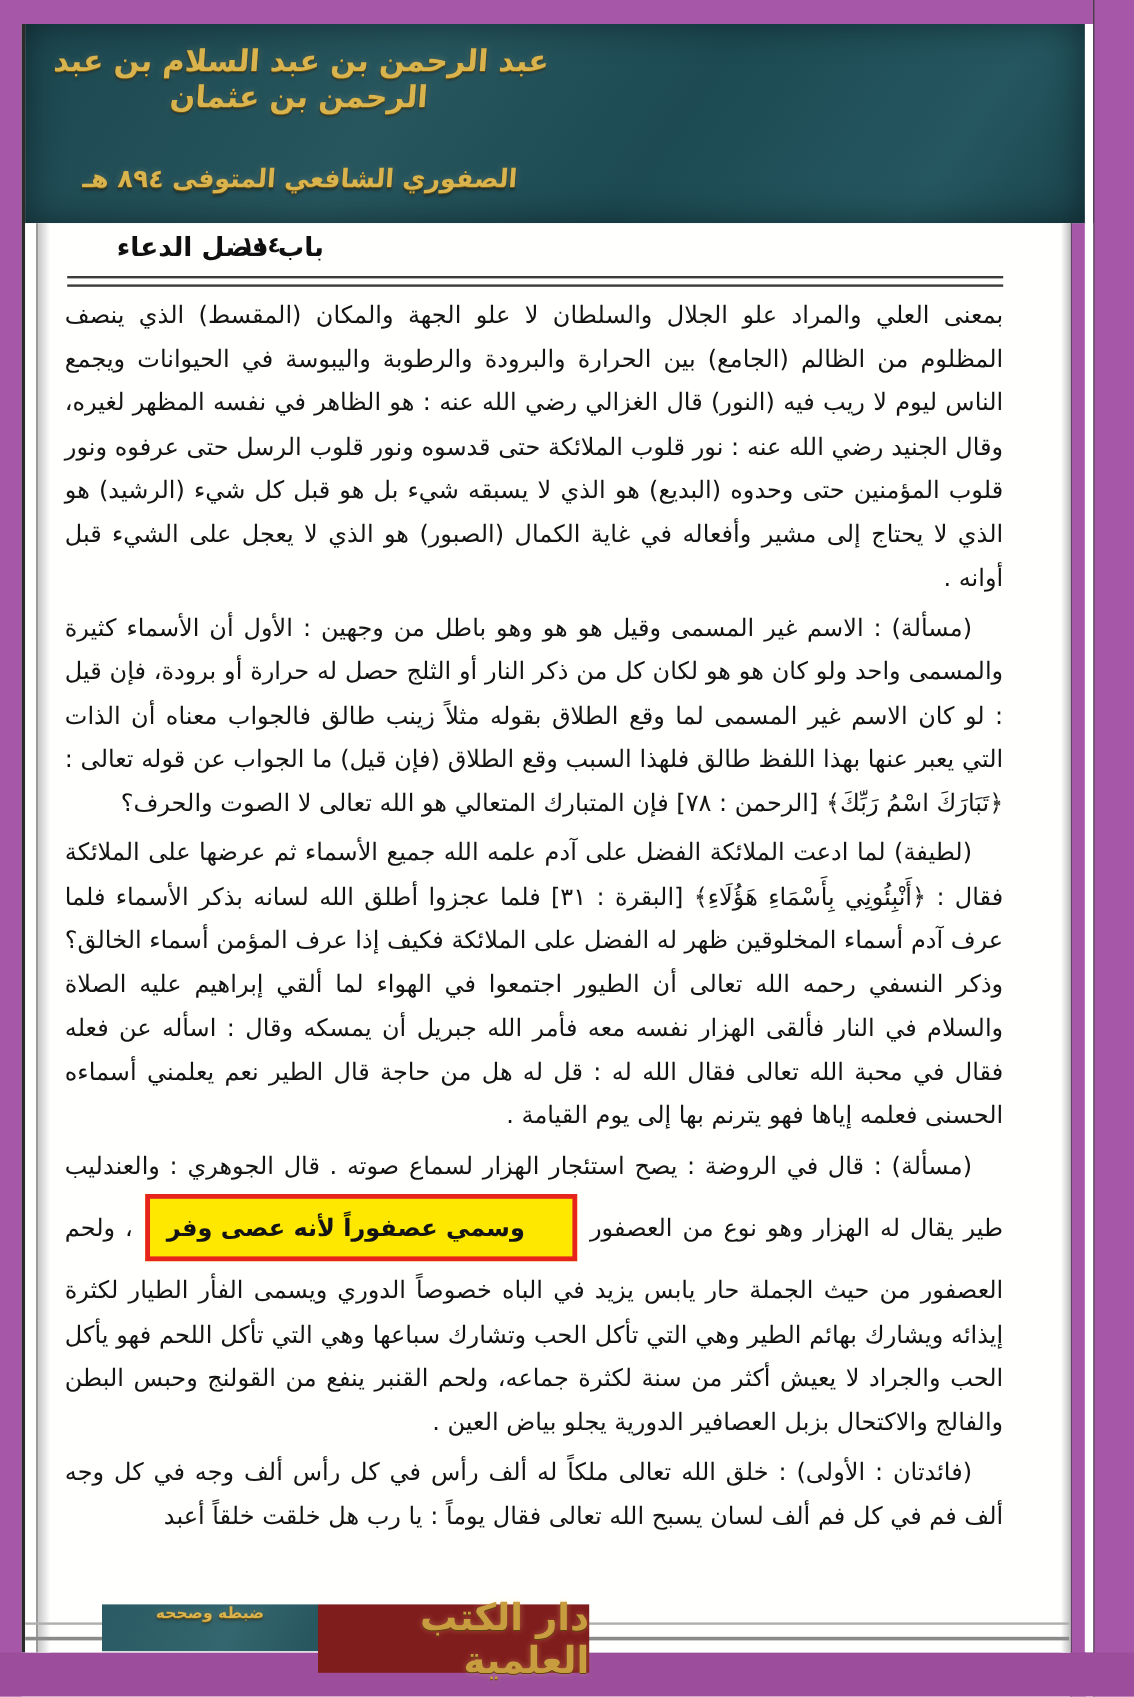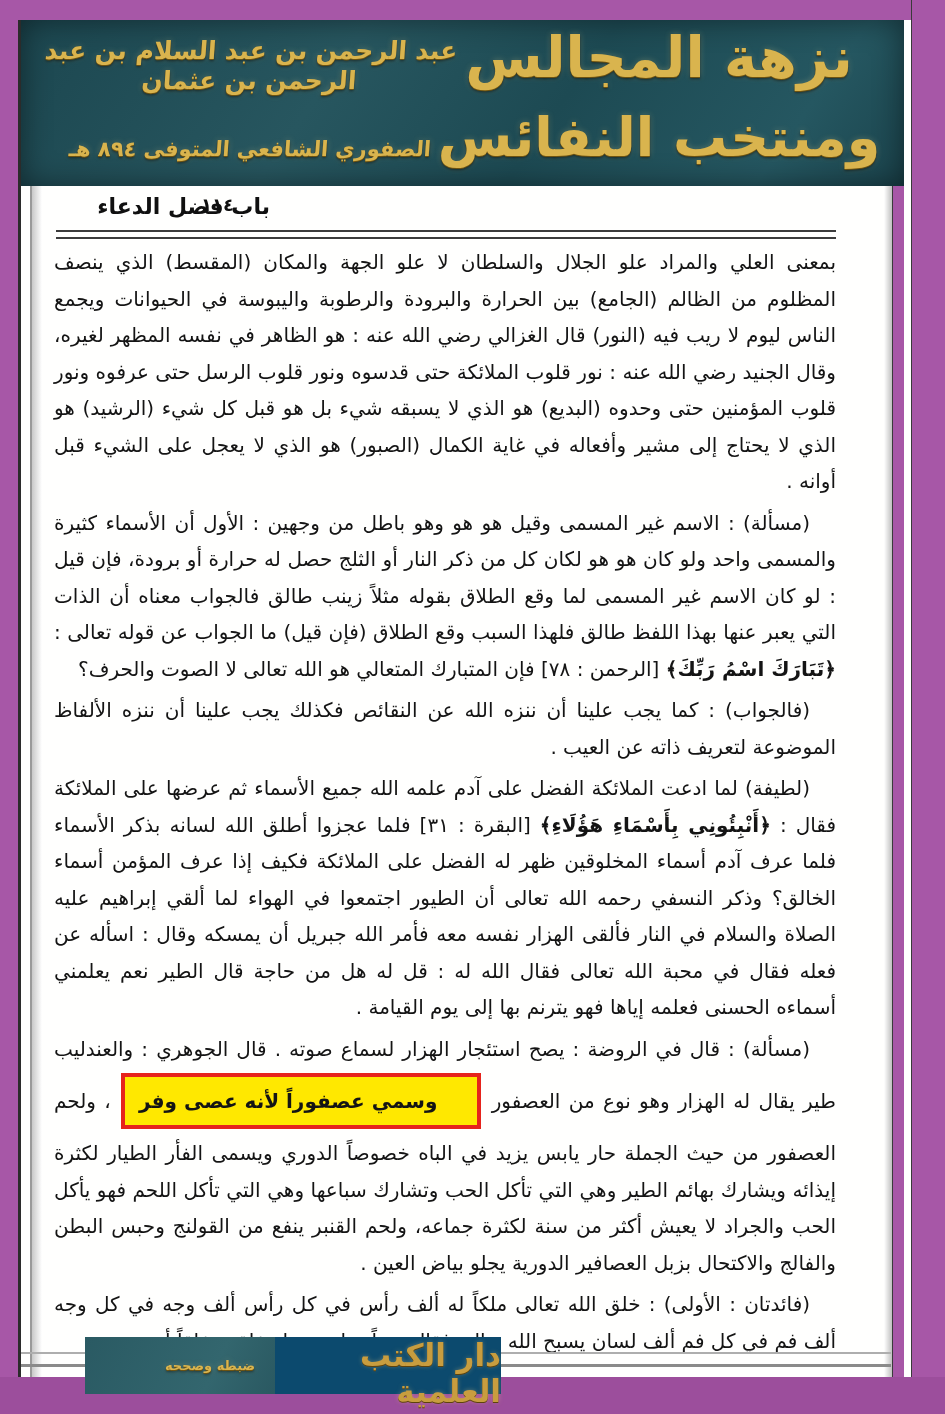--- a/index.html
+++ b/index.html
@@ -40,78 +40,73 @@
   .page-number{position:absolute;left:180px;top:2px;font-size:18px;font-weight:bold;}
   .header-rule{position:absolute;left:35px;top:44px;width:780px;height:5px;
                border-top:2.5px solid #3c3c3c;border-bottom:2px solid #3c3c3c;}
 
   .body-text{position:absolute;right:56px;top:58px;width:782px;color:#141414;
              font-size:20px;line-height:36.5px;text-align:justify;}
   .para{margin:0 0 5px 0;}
   .para.indent{text-indent:26px;}
   .seg-normal{font-weight:normal;}
   .seg-bold{font-weight:normal;}
-  .seg-verse{font-weight:bold;}
+  .seg-verse{font-weight:normal;}
   .seg-highlight{display:inline-block;background:#ffe800;border:4px solid #e6231c;
                  padding:11px 14px;margin:6px 2px;font-weight:bold;line-height:26px;}
 
   
   .bottom-line-1{position:absolute;left:21px;top:1352px;width:870px;height:2px;background:#aeaeae;}
   .bottom-line-2{position:absolute;left:21px;top:1364px;width:870px;height:3px;background:#8a8a8a;}
 
   
-  .footer-editor{position:absolute;left:85px;top:1337px;width:180px;height:57px;z-index:5;
+  .footer-editor{position:absolute;left:85px;top:1337px;width:180px;height:39px;z-index:5;
                  background:linear-gradient(115deg,#2a5a63,#33666e 60%,#27545d);
-                 display:flex;flex-direction:column;align-items:center;justify-content:center;padding-left:35px;}
+                 display:flex;flex-direction:column;align-items:center;justify-content:flex-start;}
   .footer-editor .e1{font-size:13px;font-weight:bold;line-height:16px;}
   .footer-editor .e2{font-size:16px;font-weight:bold;line-height:22px;}
-  .footer-publisher{position:absolute;left:275px;top:1337px;width:226px;height:57px;z-index:5;
-                    background:#0c4a6e;display:flex;align-items:flex-start;justify-content:center;}
+  .footer-publisher{position:absolute;left:265px;top:1337px;width:226px;height:57px;z-index:5;
+                    background:#7f1d1d;display:flex;align-items:center;justify-content:center;}
   .footer-publisher .pub{font-size:31px;font-weight:bold;letter-spacing:1px;
                          color:#c89d3f;text-shadow:0 1px 0 #5d420d,0 0 5px rgba(255,215,130,.35);}
 </style>
 </head>
 <body>
 
 <div class="canvas">
 
   <div class="frame-top"></div>
   <div class="frame-left"></div>
   <div class="frame-left-dark"></div>
   <div class="frame-right-outer"></div>
   <div class="frame-right-inner"></div>
   <div class="frame-right-gap"></div>
   <div class="frame-bottom"></div>
 
   <div class="banner">
-    <div class="banner-title gold">
-      <div class="t1">نزهة المجالس</div>
-      <div class="t2">ومنتخب النفائس</div>
-    </div>
     <div class="banner-author gold">
       <div class="a1">عبد الرحمن بن عبد السلام بن عبد الرحمن بن عثمان</div>
       <div class="a2">الصفوري الشافعي المتوفى ٨٩٤ هـ</div>
     </div>
   </div>
 
   <div class="page">
     <div class="page-left-edge"></div>
     <div class="page-left-shade"></div>
     <div class="page-right-shade"></div>
 
     <div class="page-header">
       <div class="chapter-title">باب فضل الدعاء</div>
       <div class="page-number">١١٤</div>
     </div>
     <div class="header-rule"></div>
 
     <div class="body-text">
         <p class="para"><span class="seg-normal">بمعنى العلي والمراد علو الجلال والسلطان لا علو الجهة والمكان </span><span class="seg-bold">(المقسط)</span><span class="seg-normal"> الذي ينصف المظلوم من الظالم </span><span class="seg-bold">(الجامع)</span><span class="seg-normal"> بين الحرارة والبرودة والرطوبة واليبوسة في الحيوانات ويجمع الناس ليوم لا ريب فيه </span><span class="seg-bold">(النور)</span><span class="seg-normal"> قال الغزالي رضي الله عنه : هو الظاهر في نفسه المظهر لغيره، وقال الجنيد رضي الله عنه : نور قلوب الملائكة حتى قدسوه ونور قلوب الرسل حتى عرفوه ونور قلوب المؤمنين حتى وحدوه </span><span class="seg-bold">(البديع)</span><span class="seg-normal"> هو الذي لا يسبقه شيء بل هو قبل كل شيء </span><span class="seg-bold">(الرشيد)</span><span class="seg-normal"> هو الذي لا يحتاج إلى مشير وأفعاله في غاية الكمال </span><span class="seg-bold">(الصبور)</span><span class="seg-normal"> هو الذي لا يعجل على الشيء قبل أوانه .</span></p>
         <p class="para indent"><span class="seg-bold">(مسألة) :</span><span class="seg-normal"> الاسم غير المسمى وقيل هو هو وهو باطل من وجهين : الأول أن الأسماء كثيرة والمسمى واحد ولو كان هو هو لكان كل من ذكر النار أو الثلج حصل له حرارة أو برودة، فإن قيل : لو كان الاسم غير المسمى لما وقع الطلاق بقوله مثلاً زينب طالق فالجواب معناه أن الذات التي يعبر عنها بهذا اللفظ طالق فلهذا السبب وقع الطلاق </span><span class="seg-bold">(فإن قيل)</span><span class="seg-normal"> ما الجواب عن قوله تعالى : </span><span class="seg-verse">﴿تَبَارَكَ اسْمُ رَبِّكَ﴾</span><span class="seg-normal"> [الرحمن : ٧٨] فإن المتبارك المتعالي هو الله تعالى لا الصوت والحرف؟</span></p>
-        <p class="para indent"><span class="seg-bold">(فالجواب) :</span><span class="seg-normal"> كما يجب علينا أن ننزه الله عن النقائص فكذلك يجب علينا أن ننزه الألفاظ الموضوعة لتعريف ذاته عن العيب .</span></p>
         <p class="para indent"><span class="seg-bold">(لطيفة)</span><span class="seg-normal"> لما ادعت الملائكة الفضل على آدم علمه الله جميع الأسماء ثم عرضها على الملائكة فقال : </span><span class="seg-verse">﴿أَنْبِئُونِي بِأَسْمَاءِ هَؤُلَاءِ﴾</span><span class="seg-normal"> [البقرة : ٣١] فلما عجزوا أطلق الله لسانه بذكر الأسماء فلما عرف آدم أسماء المخلوقين ظهر له الفضل على الملائكة فكيف إذا عرف المؤمن أسماء الخالق؟ وذكر النسفي رحمه الله تعالى أن الطيور اجتمعوا في الهواء لما ألقي إبراهيم عليه الصلاة والسلام في النار فألقى الهزار نفسه معه فأمر الله جبريل أن يمسكه وقال : اسأله عن فعله فقال في محبة الله تعالى فقال الله له : قل له هل من حاجة قال الطير نعم يعلمني أسماءه الحسنى فعلمه إياها فهو يترنم بها إلى يوم القيامة .</span></p>
         <p class="para indent"><span class="seg-bold">(مسألة) :</span><span class="seg-normal"> قال في الروضة : يصح استئجار الهزار لسماع صوته . قال الجوهري : والعندليب طير يقال له الهزار وهو نوع من العصفور </span><span class="seg-highlight">وسمي عصفوراً لأنه عصى وفر</span><span class="seg-normal"> ، ولحم العصفور من حيث الجملة حار يابس يزيد في الباه خصوصاً الدوري ويسمى الفأر الطيار لكثرة إيذائه ويشارك بهائم الطير وهي التي تأكل الحب وتشارك سباعها وهي التي تأكل اللحم فهو يأكل الحب والجراد لا يعيش أكثر من سنة لكثرة جماعه، ولحم القنبر ينفع من القولنج وحبس البطن والفالج والاكتحال بزبل العصافير الدورية يجلو بياض العين .</span></p>
         <p class="para indent"><span class="seg-bold">(فائدتان : الأولى) :</span><span class="seg-normal"> خلق الله تعالى ملكاً له ألف رأس في كل رأس ألف وجه في كل وجه ألف فم في كل فم ألف لسان يسبح الله تعالى فقال يوماً : يا رب هل خلقت خلقاً أعبد</span></p>
       </div>
   </div>
 
   <div class="bottom-line-1"></div>
   <div class="bottom-line-2"></div>
 
   <div class="footer-editor gold">

